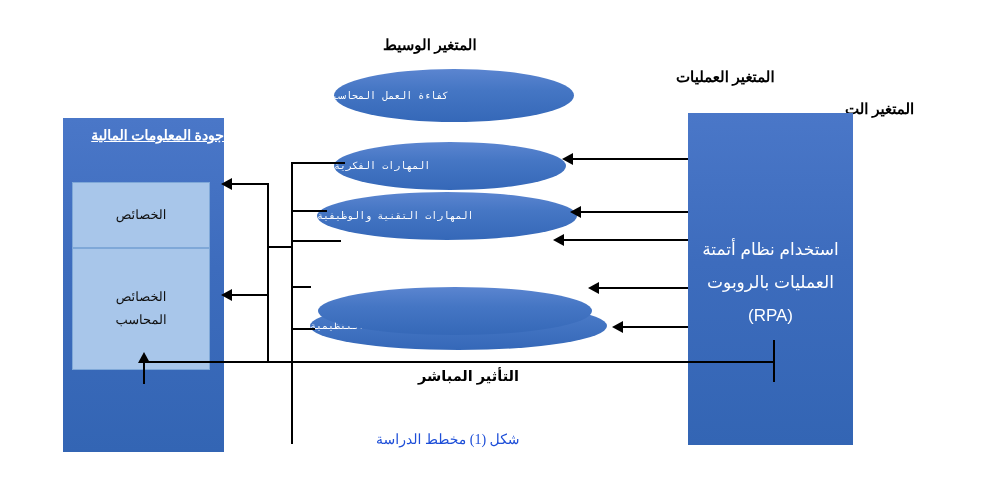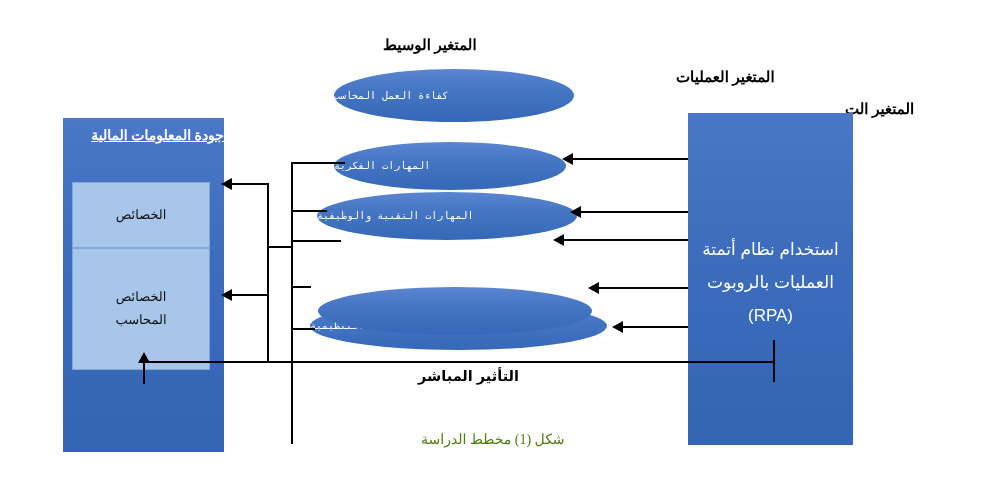--- a/index.html
+++ b/index.html
@@ -145,24 +145,23 @@
     color: #000000;
     direction: rtl;
     white-space: nowrap;
     margin-left: 20px;
   }
   #fig-caption {
     position: absolute;
     left: 376px; top: 431px;
     font-family: "Liberation Serif", "DejaVu Serif", serif;
     font-size: 14px;
-    color: #4d7c0f;
+    color: #1d4ed8;
     direction: rtl;
     white-space: nowrap;
-    margin-left: 45px;
   }
 </style>
 </head>
 <body>
 
 <div id="canvas">
 
   <div class="heading" id="hd-mediator">المتغير الوسيط</div>
 
   <div class="heading" id="hd-independent">المتغير العمليات</div>

